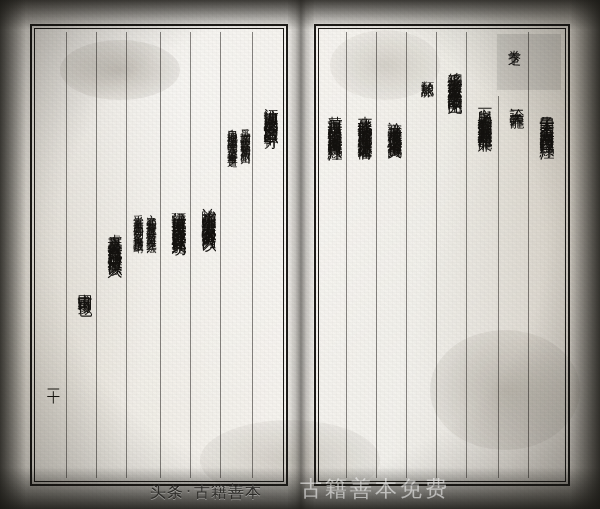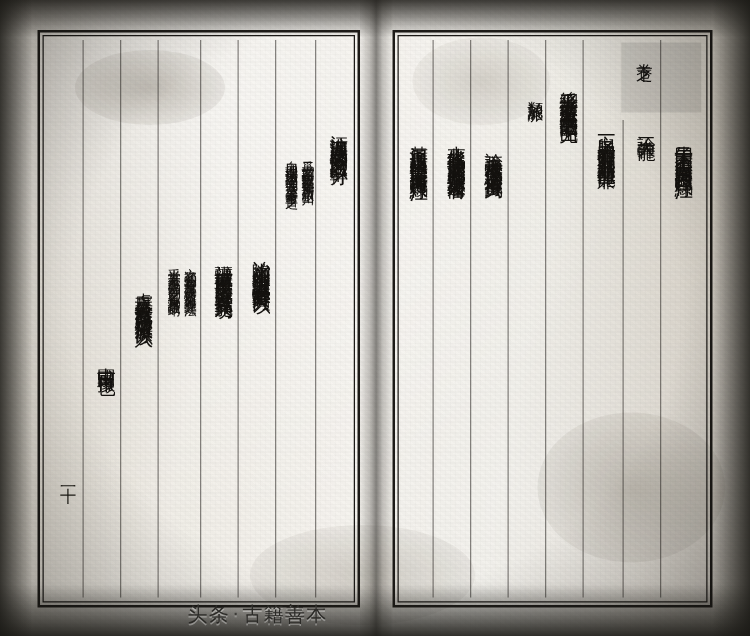--- a/index.html
+++ b/index.html
@@ -282,17 +282,18 @@
 
   <div class="gutter"></div>
 
   <div class="grain"></div>
   <div class="vignette"></div>
   <div class="edge-dark-top"></div>
   <div class="edge-dark-bottom"></div>
   <div class="edge-dark-left"></div>
   <div class="edge-dark-right"></div>
 
+  <div class="watermark-ghost">古籍善本免费</div>
   <div class="watermark">
     <span>头条</span><span class="wm-sep">·</span><span>古籍善本</span>
   </div>
 
 </div>
 
 </body></html>

